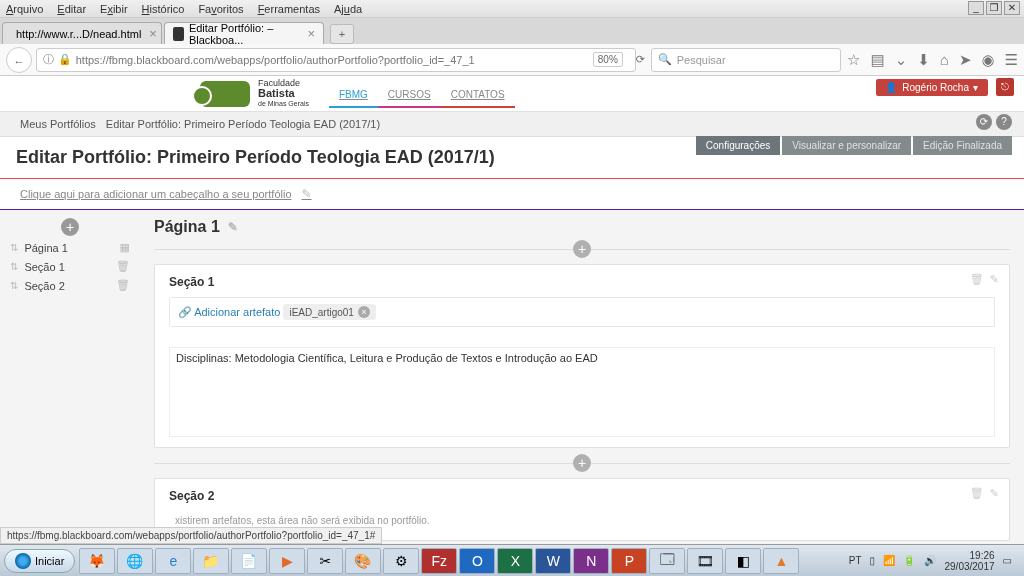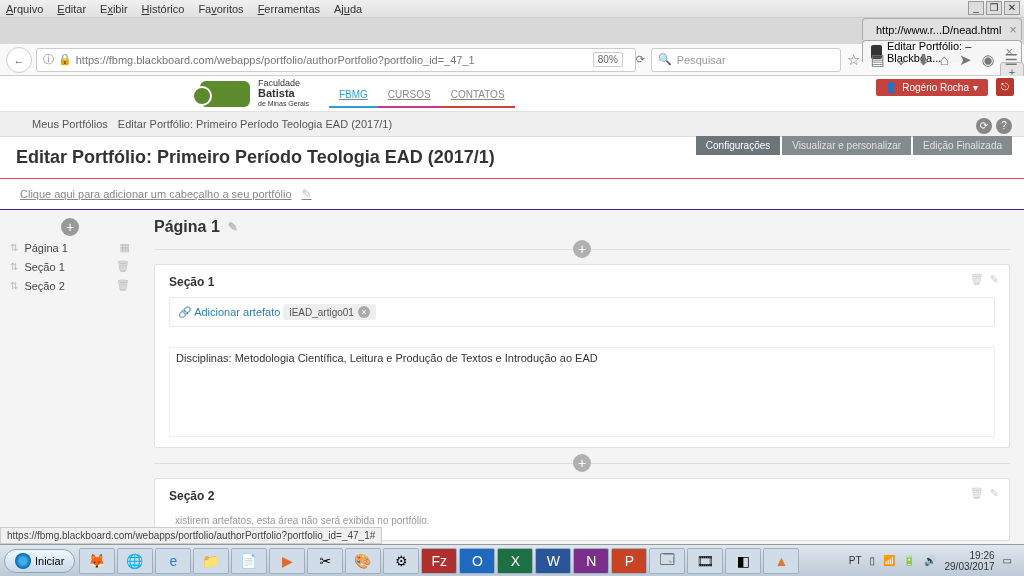--- a/index.html
+++ b/index.html
@@ -6,21 +6,21 @@
 body { background: #f4f4f4; width: 1024px; height: 576px; overflow: hidden; font-size: 11px; }
 
 
 .menubar { background: linear-gradient(#f0f0f0, #e0e0e0); height: 18px; display: flex; align-items: center; padding: 0 6px; font-size: 11px; color: #333; border-bottom: 1px solid #ccc; }
 .menubar span { margin-right: 14px; cursor: default; }
 .menubar span u { text-decoration: underline; }
 .win-controls { position: absolute; right: 4px; top: 1px; display: flex; gap: 2px; }
 .win-controls div { width: 16px; height: 14px; background: #ddd; border: 1px solid #999; font-size: 10px; text-align: center; line-height: 12px; cursor: pointer; }
 
 
-.tabbar { background: #d8d8d8; height: 26px; display: flex; align-items: flex-end; padding-left: 2px; flex-direction: column; }
+.tabbar { background: #d8d8d8; height: 26px; display: flex; align-items: flex-end; padding-left: 2px; }
 .tab { background: #f5f5f5; border: 1px solid #aaa; border-bottom: none; border-radius: 4px 4px 0 0; padding: 4px 8px; margin-right: 2px; display: flex; align-items: center; font-size: 11px; max-width: 160px; height: 22px; }
 .tab.inactive { background: #e0e0e0; }
 .tab-icon { width: 14px; height: 14px; margin-right: 5px; border-radius: 2px; }
 .tab-close { margin-left: 8px; color: #888; cursor: pointer; font-size: 13px; }
 .newtab { width: 24px; height: 20px; background: #e5e5e5; border: 1px solid #bbb; border-radius: 3px; margin-left: 4px; text-align: center; line-height: 18px; color: #666; cursor: pointer; }
 
 
 .urlbar { background: #f9f9f9; height: 32px; display: flex; align-items: center; padding: 0 6px; border-bottom: 1px solid #ccc; }
 .nav-btn { width: 26px; height: 26px; border: 1px solid #ccc; border-radius: 13px; background: #fff; margin-right: 4px; display: flex; align-items: center; justify-content: center; color: #555; cursor: pointer; }
 .url-field { flex: 1; height: 24px; border: 1px solid #ccc; border-radius: 3px; background: #fff; display: flex; align-items: center; padding: 0 6px; font-size: 11px; color: #777; }
@@ -40,21 +40,21 @@
 .site-nav { display: flex; margin-left: 20px; font-size: 10px; color: #888; text-decoration: underline; }
 .site-nav a { padding: 10px 10px 6px; cursor: pointer; }
 .site-nav a.active { color: #2aa0d1; border-bottom: 2px solid #2aa0d1; }
 .site-nav a.cursos { border-bottom: 2px solid #c83688; }
 .site-nav a.contatos { border-bottom: 2px solid #d04035; }
 .user-area { position: absolute; right: 10px; top: 2px; display: flex; align-items: center; gap: 8px; }
 .user-btn { background: #c5413c; color: #fff; padding: 3px 10px; font-size: 10px; border-radius: 2px; display: flex; align-items: center; gap: 4px; }
 .arrow-icon { width: 18px; height: 18px; background: #b8372f; border-radius: 2px; display: flex; align-items: center; justify-content: center; color: #fff; font-size: 10px; }
 
 
-.breadcrumb-bar { background: #f0f0f0; padding: 6px 32px; display: flex; align-items: flex-start; font-size: 11px; color: #555; border-bottom: 1px solid #ddd; position: relative; }
+.breadcrumb-bar { background: #f0f0f0; padding: 6px 20px; display: flex; align-items: flex-end; font-size: 11px; color: #555; border-bottom: 1px solid #ddd; position: relative; }
 .breadcrumb-bar a { color: #555; margin-right: 10px; cursor: pointer; }
 .help-icons { position: absolute; right: 12px; display: flex; gap: 4px; }
 .help-icons div { width: 16px; height: 16px; background: #888; color: #fff; border-radius: 50%; font-size: 10px; text-align: center; line-height: 16px; cursor: pointer; }
 
 
 .title-bar { background: #fff; padding: 10px 16px; position: relative; border-bottom: 1px solid #ef4444; }
 .title-bar h1 { font-size: 18px; color: #333; font-weight: bold; }
 .action-tabs { position: absolute; right: 12px; top: -1px; display: flex; }
 .action-tabs div { background: #848b8d; color: #e0e0e0; padding: 4px 10px; font-size: 10px; margin-left: 2px; cursor: pointer; }
 .action-tabs div.active { background: #6c757a; color: #fff; }

